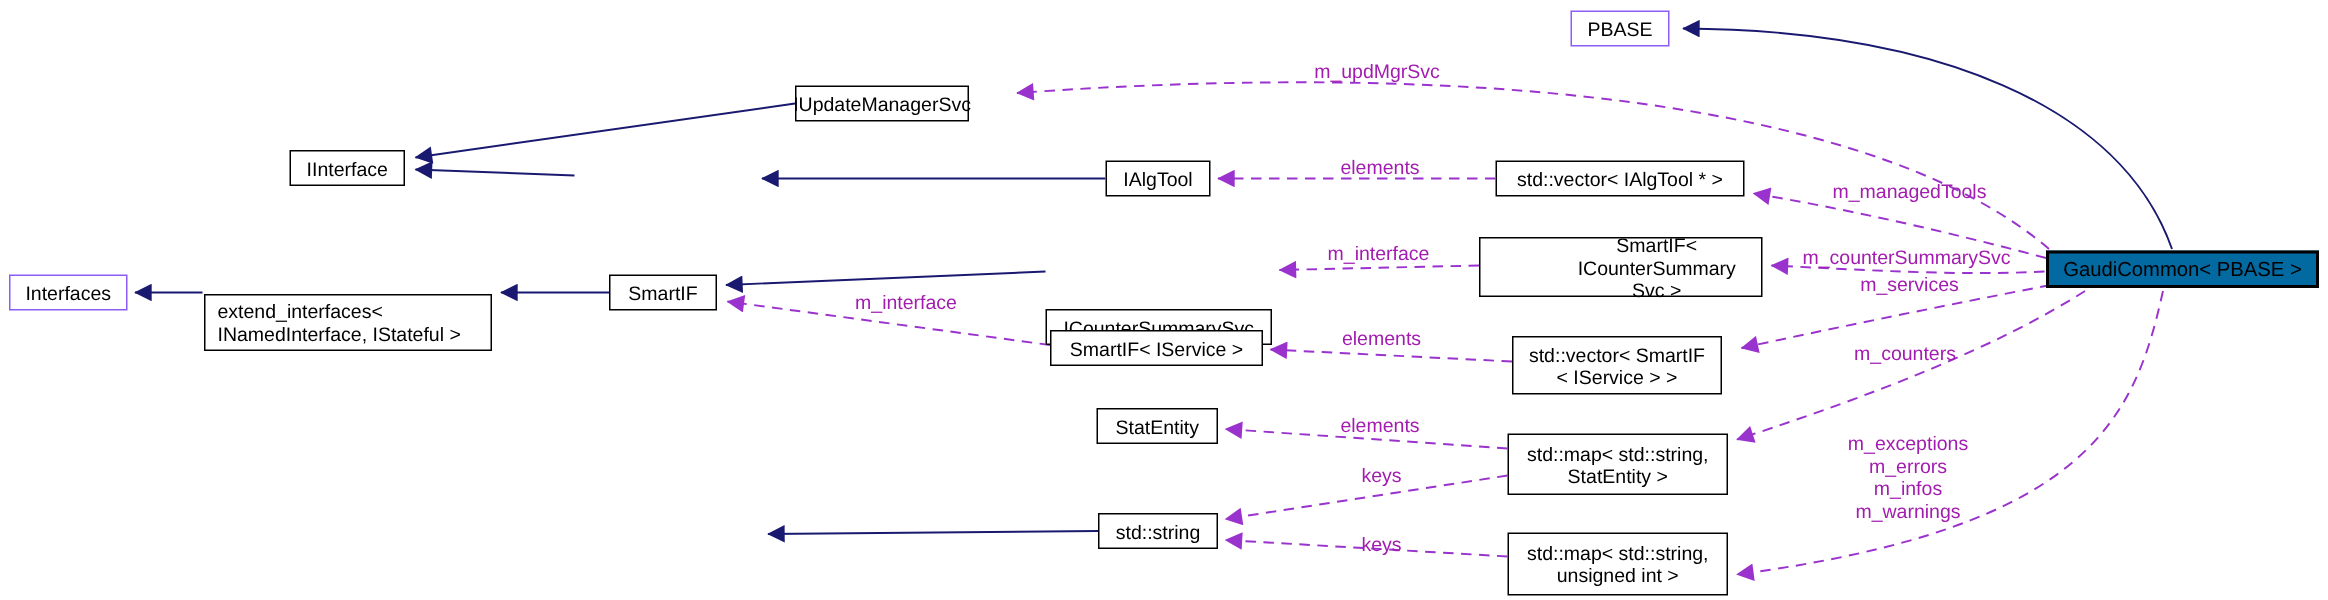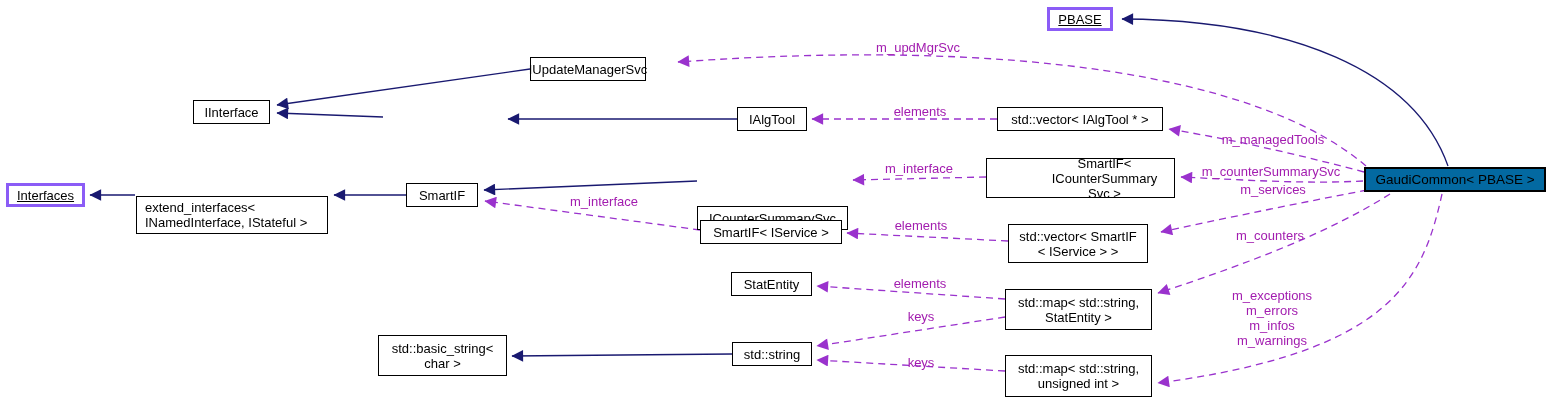--- a/index.html
+++ b/index.html
@@ -11,21 +11,21 @@
     overflow:hidden;
   }
   svg.edges { position:absolute; left:0; top:0; width:1552px; height:400px; }
   .node {
     position:absolute; box-sizing:border-box;
     display:flex; align-items:center; justify-content:center;
     text-align:center; white-space:pre-line;
     background:#ffffff; border:1.4px solid #000000;
     font-size:13px; line-height:15px; color:#000000;
   }
-  .node.ext { border:3px solid #8b5cf6;text-decoration:underline; }
+  .node.ext { border:1px solid #8b5cf6; }
   .node.current { background:#0369a1; border:2px solid #000000; font-size:13.5px; }
   .node.leftalign { justify-content:flex-start; text-align:left; padding-left:8px;margin-top:20px; }
   .elabel {
     position:absolute; transform:translateX(-50%);
     font-size:13px; line-height:15px; color:#a21caf;
     white-space:pre-line; text-align:center;
   }
 </style>
 </head>
 <body>
@@ -85,26 +85,24 @@
 Svc &gt;</div>
   <div class="node" style="left:700px; top:220px; width:142px; height:24px;">SmartIF&lt; IService &gt;</div>
   <div class="node" style="left:1008px; top:224px; width:140px; height:39px;">std::vector&lt; SmartIF
 &lt; IService &gt; &gt;</div>
   <div class="node" style="left:731px; top:272px; width:81px;  height:24px;">StatEntity</div>
   <div class="node" style="left:1005px; top:289px; width:147px; height:41px;">std::map&lt; std::string,
 StatEntity &gt;</div>
   <div class="node" style="left:732px; top:342px; width:80px;  height:24px;">std::string</div>
   <div class="node" style="left:1005px; top:355px; width:147px; height:42px;">std::map&lt; std::string,
 unsigned int &gt;</div>
-  <div class="node" style="left:378px; top:335px; width:129px; height:41px;">std::basic_string&lt;
-char &gt;</div>
 
   <div class="elabel" style="left:918px;  top:40px;">m_updMgrSvc</div>
   <div class="elabel" style="left:920px;  top:104px;">elements</div>
-  <div class="elabel" style="left:1273px; top:132px;">m_managedTools</div>
+  <div class="elabel" style="left:1273px; top:120px;">m_managedTools</div>
   <div class="elabel" style="left:919px;  top:161px;">m_interface</div>
   <div class="elabel" style="left:1271px; top:164px;">m_counterSummarySvc</div>
   <div class="elabel" style="left:1273px; top:182px;">m_services</div>
   <div class="elabel" style="left:604px;  top:194px;">m_interface</div>
   <div class="elabel" style="left:921px;  top:218px;">elements</div>
   <div class="elabel" style="left:1270px; top:228px;">m_counters</div>
   <div class="elabel" style="left:920px;  top:276px;">elements</div>
   <div class="elabel" style="left:921px;  top:309px;">keys</div>
   <div class="elabel" style="left:921px;  top:355px;">keys</div>
   <div class="elabel" style="left:1272px; top:288px;">m_exceptions

